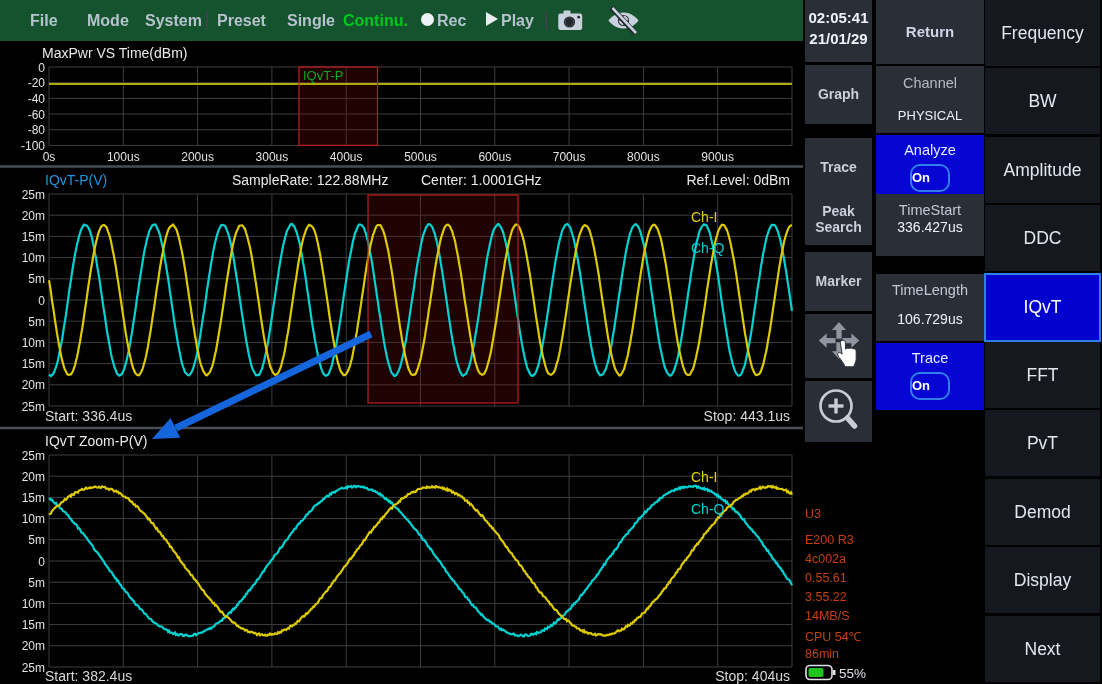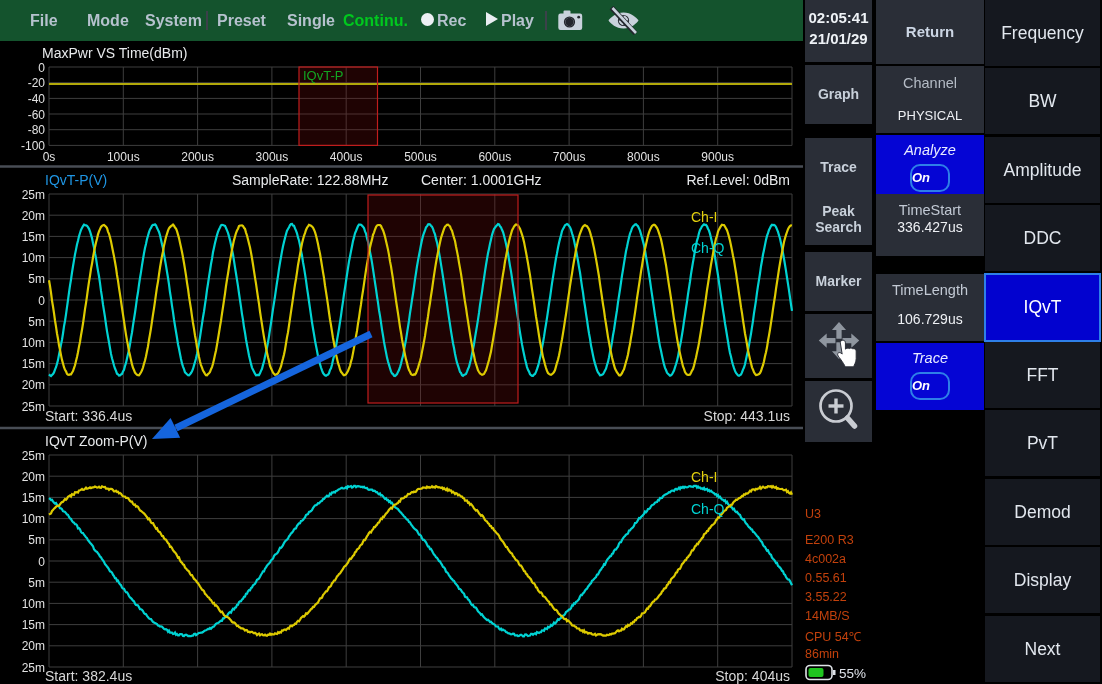--- a/index.html
+++ b/index.html
@@ -6,21 +6,21 @@
 .topbar span{position:absolute;top:0;line-height:41px;font-weight:bold;font-size:16px;color:#b6c2ce;white-space:nowrap;}
 .vsep{position:absolute;top:11px;width:2px;height:19px;background:#3c414a;}
 svg text{font-family:"Liberation Sans",sans-serif;}
 .tit{font-size:14px;fill:#e8eaec;}
 .axl{font-size:12px;fill:#e2e2e2;}
 .ss{font-size:14px;fill:#d8d8d8;}
 .grid line{stroke:#3e3e3e;stroke-width:1;}
 .cell{position:absolute;background:#2a2e37;color:#c8d0da;text-align:center;}
 .c1{left:805px;width:67px;font-weight:bold;font-size:14px;}
 .c2{left:876px;width:108px;}
-.blue{background:#0505d4;font-style:italic;}
+.blue{background:#0505d4;}
 .onbox{width:36px;height:24px;margin:6px auto 0;border:2px solid #2e7fe8;border-radius:10px;color:#fff;font-size:13px;font-weight:bold;line-height:23px;text-align:left;}
 .c3{position:absolute;left:985px;width:115px;height:66px;background:#15181f;color:#e2e7ee;font-size:17.5px;text-align:center;}
 .sysl{position:absolute;left:805px;font-size:12.5px;color:#c2410c;white-space:nowrap;}
 </style></head><body>
 <svg width="803" height="684" viewBox="0 0 803 684" style="position:absolute;left:0;top:0">
 <text class="tit" x="42" y="58">MaxPwr VS Time(dBm)</text>
 <g class="grid">
       <line x1="49.0" y1="67" x2="49.0" y2="145.4"></line>
       <line x1="123.3" y1="67" x2="123.3" y2="145.4"></line>
       <line x1="197.6" y1="67" x2="197.6" y2="145.4"></line>

